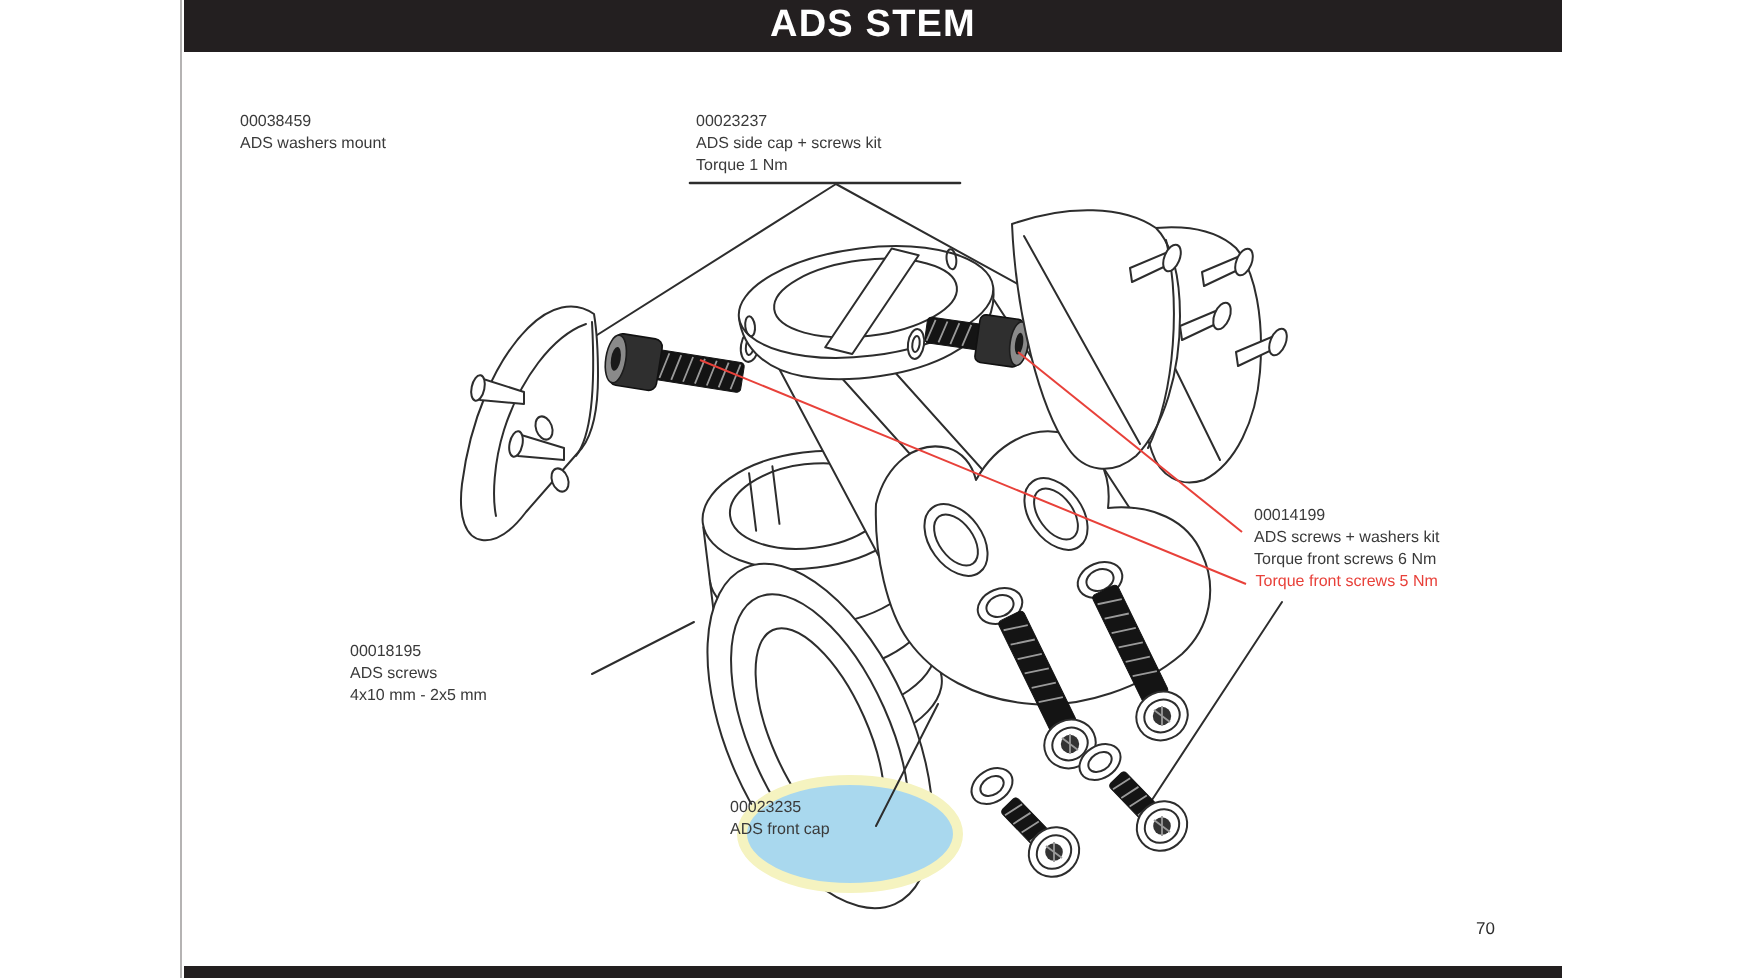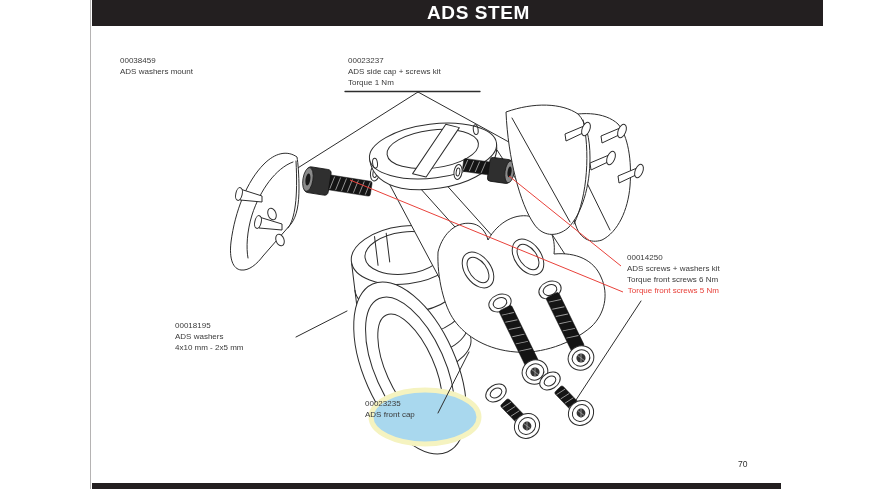--- a/index.html
+++ b/index.html
@@ -1,21 +1,21 @@
 <!DOCTYPE html>
 <html><head>
 <meta charset="utf-8">
 <style>
   html,body{margin:0;padding:0;background:#fff;}
   .page{position:relative;width:870px;height:489px;background:#fff;overflow:hidden;
         font-family:"Liberation Sans","DejaVu Sans",sans-serif;}
   .page-edge{position:absolute;left:90px;top:0;width:1px;height:489px;background:#b5b3b3;}
   .header-bar{position:absolute;left:92px;top:0;width:689px;height:26px;background:#231f20;
         color:#ffffff;display:flex;align-items:center;justify-content:center;
-        font-weight:700;font-size:19px;letter-spacing:.6px;padding-left:42px;}
+        font-weight:700;font-size:19px;letter-spacing:.6px;}
   .footer-bar{position:absolute;left:92px;top:483px;width:689px;height:6px;background:#231f20;}
   .page-number{position:absolute;left:738px;top:459px;width:28px;text-align:left;
         font-size:8.5px;color:#2e2e2e;}
   .lbl{position:absolute;font-size:8px;line-height:11px;color:#3a3a3a;white-space:nowrap;}
   .lbl .red{color:#e8413a;text-align:center;}
   .art{position:absolute;left:0;top:0;}
   .ln{fill:none;stroke:#2d2d2d;stroke-width:1;stroke-linecap:round;stroke-linejoin:round;}
   .wh{fill:#ffffff;stroke:#2d2d2d;stroke-width:1;stroke-linejoin:round;}
   .bk{fill:#141414;stroke:#141414;stroke-width:.5;}
   .gy{fill:#8a8a8a;stroke:#1c1c1c;stroke-width:.8;}
@@ -231,29 +231,29 @@
     <div>ADS washers mount</div>
   </div>
 
   <div class="lbl" style="left:348px;top:55px">
     <div>00023237</div>
     <div>ADS side cap + screws kit</div>
     <div>Torque 1 Nm</div>
   </div>
 
   <div class="lbl" style="left:627px;top:252px">
-    <div>00014250</div>
+    <div>00014199</div>
     <div>ADS screws + washers kit</div>
     <div>Torque front screws 6 Nm</div>
     <div class="red">Torque front screws 5 Nm</div>
   </div>
 
   <div class="lbl" style="left:175px;top:320px">
     <div>00018195</div>
-    <div>ADS washers</div>
+    <div>ADS screws</div>
     <div>4x10 mm - 2x5 mm</div>
   </div>
 
   <div class="lbl" style="left:365px;top:398px">
     <div>00023235</div>
     <div>ADS front cap</div>
   </div>
 
   <div class="page-number">70</div>
 

